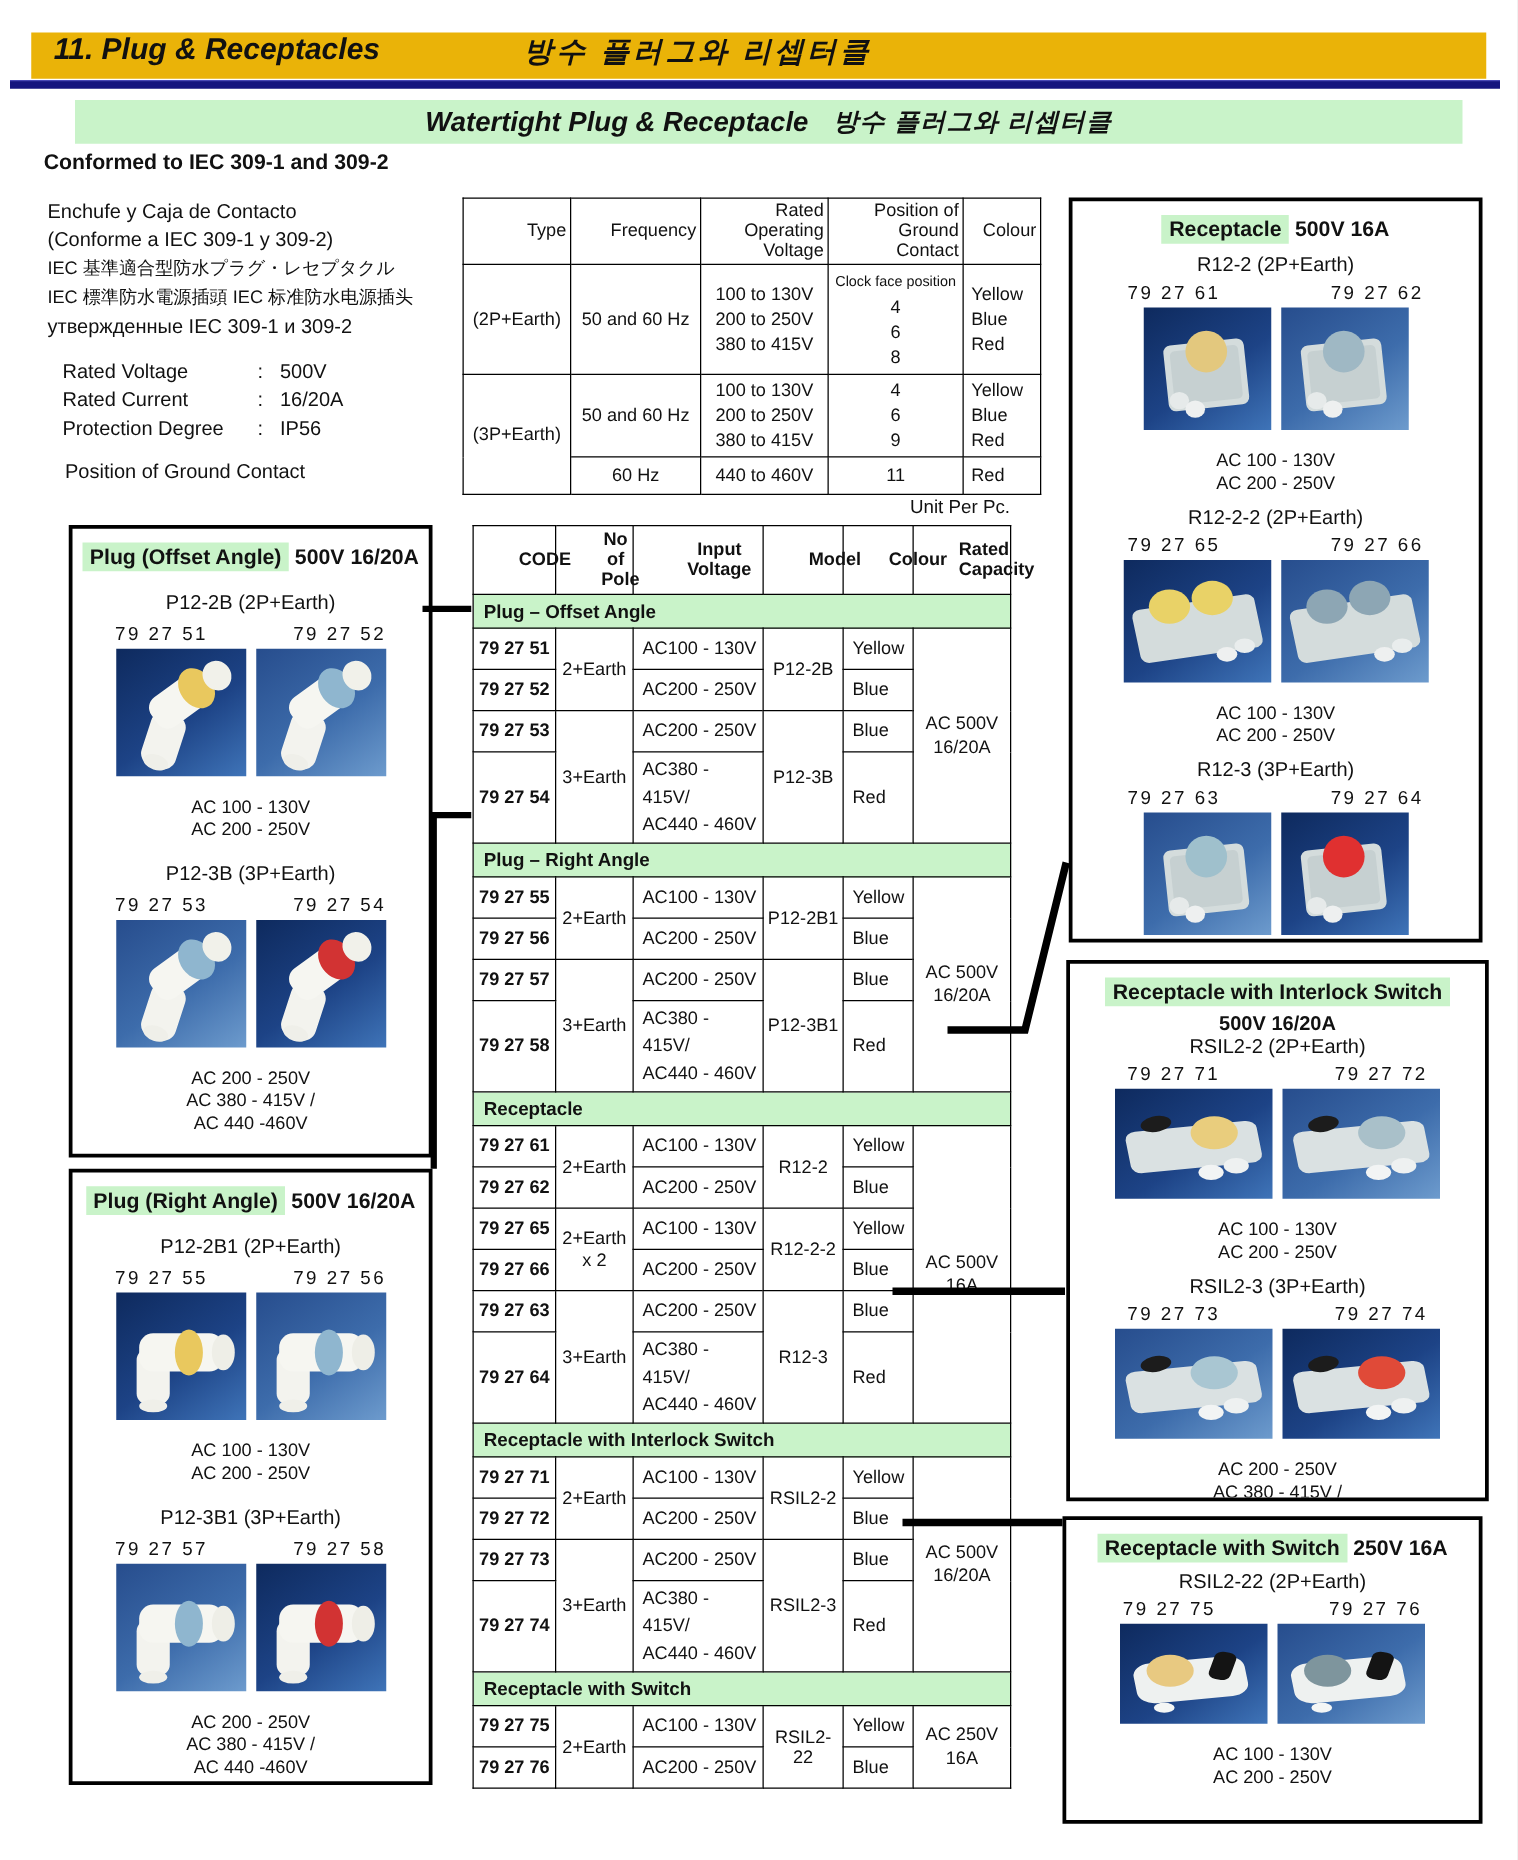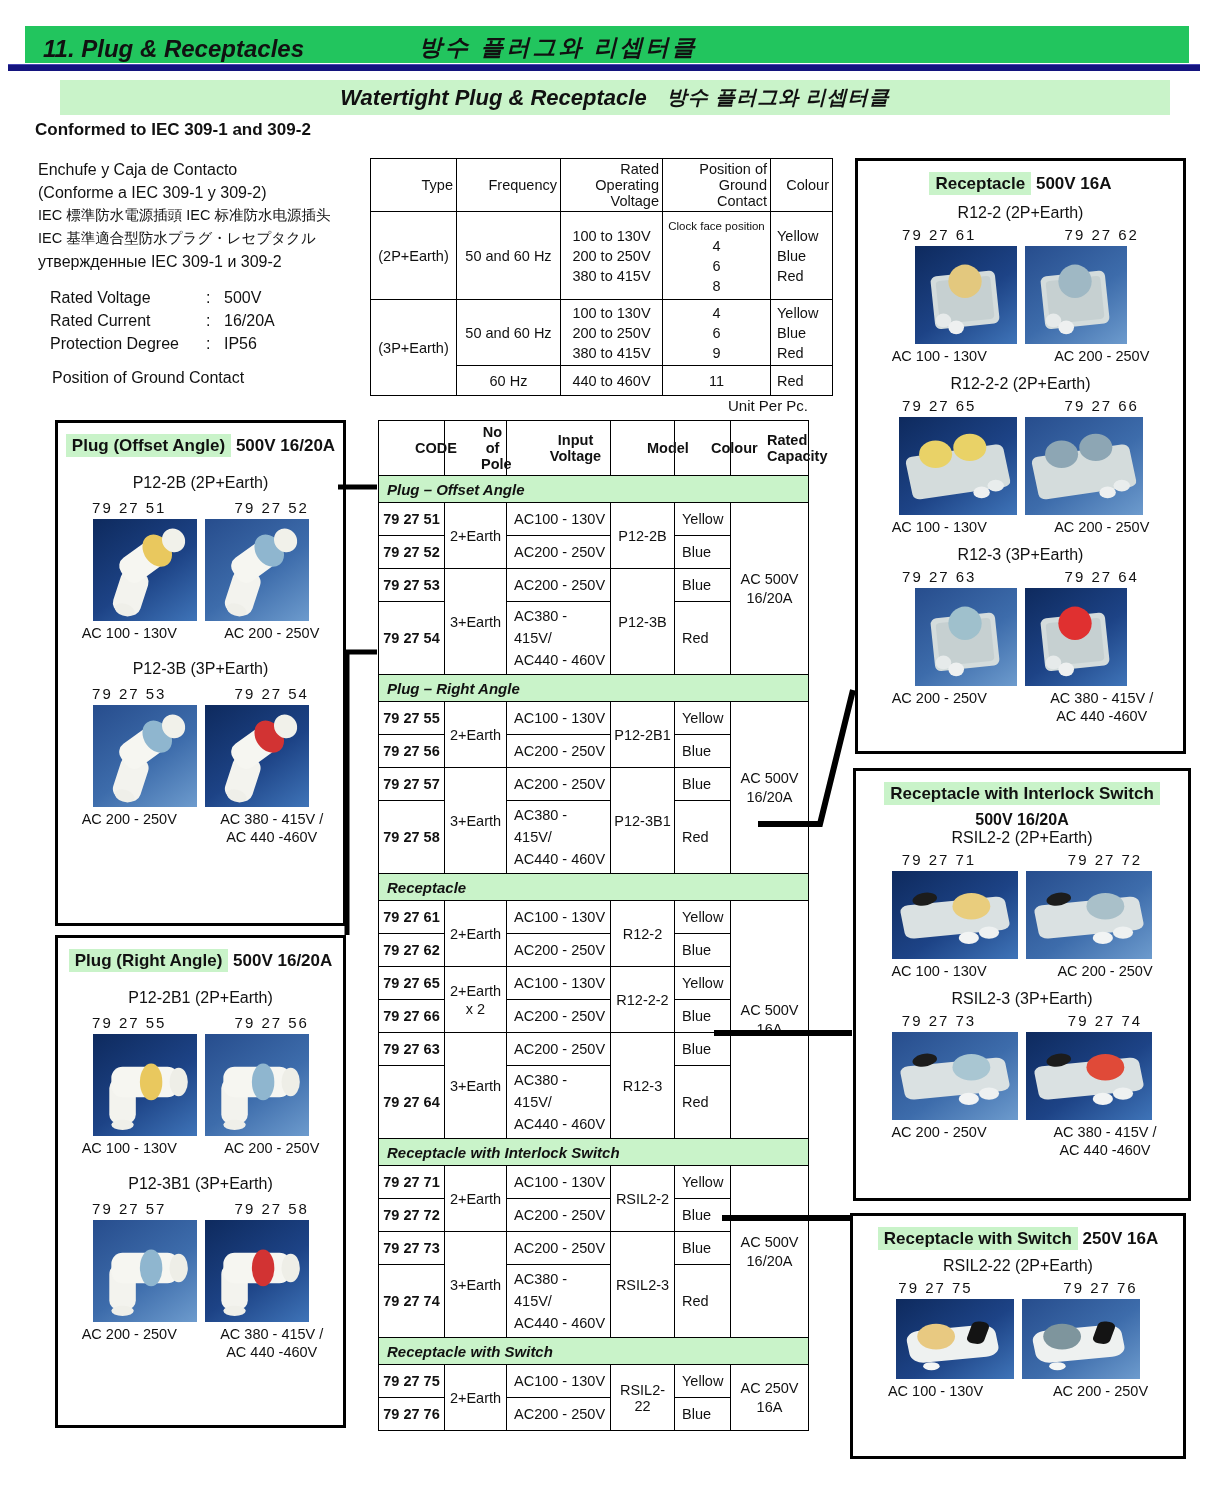--- a/index.html
+++ b/index.html
@@ -1,21 +1,21 @@
 <!DOCTYPE html>
 <html><head>
 <meta charset="utf-8">
 <style>
   html,body{margin:0;padding:0;background:#e8e8e8;}
   .page{position:relative;width:1214px;height:1488px;background:#ffffff;overflow:hidden;
         font-family:"Liberation Sans",sans-serif;color:#111;}
 
   
-  .header-bar{position:absolute;left:25px;top:26px;width:1164px;height:37px;background:#22c55e;
-              display:flex;align-items:flex-end;}
+  .header-bar{position:absolute;left:25px;top:26px;width:1164px;height:37px;background:#eab308;
+              display:flex;align-items:flex-start;}
   .header-title{font-style:italic;font-weight:bold;font-size:24px;margin-left:18px;white-space:nowrap;}
   .header-kr{font-style:italic;font-weight:bold;font-size:23px;margin-left:115px;letter-spacing:3px;white-space:nowrap;}
   .header-rule{position:absolute;left:8px;top:64px;width:1192px;height:6px;background:#14147e;
                border-top:1px solid #4848b4;}
 
   .banner{position:absolute;left:60px;top:80px;width:1110px;height:35px;background:#c9f3c9;
           display:flex;align-items:center;justify-content:center;gap:20px;}
   .banner-en{font-weight:bold;font-style:italic;font-size:22px;}
   .banner-kr{font-weight:bold;font-style:italic;font-size:20px;letter-spacing:1px;}
   .conformance{position:absolute;left:35px;top:120px;font-weight:bold;font-size:17px;}
@@ -42,37 +42,37 @@
   
   table.order{position:absolute;left:378px;top:420px;width:430px;border-collapse:collapse;table-layout:fixed;}
   .order th,.order td{border:1px solid #000;font-size:14.5px;text-align:center;padding:3px 2px;vertical-align:middle;}
   .order th{height:46px;font-weight:bold;padding-left:36px;}
   .order td{height:26px;}
   .order td.code{font-weight:bold;text-align:center;}
   .order td.volt{text-align:left;padding-left:7px;}
   .order td.volt div{line-height:22px;}
   .order td.colour{text-align:left;padding-left:7px;}
   .order tr.band td{background:#c9f3c9;text-align:left;font-weight:bold;font-size:15px;
-                    padding:4px 8px;height:18px;font-style:italic;}
+                    padding:4px 8px;height:18px;}
   .order td.rated div{line-height:19px;}
   .order td.pole2 div{line-height:18px;}
 
   
   .panel{position:absolute;background:#fff;border:3px solid #000;overflow:hidden;}
   .p-title{text-align:center;margin-top:13px;font-size:17px;font-weight:bold;white-space:nowrap;}
   .hl{background:#c9f3c9;padding:2px 6px;}
   .p-sub{text-align:center;font-weight:bold;font-size:16px;margin-top:7px;}
   .g-model{text-align:center;font-size:16px;margin-top:18px;}
   .g-codes{display:flex;margin-top:7px;}
   .g-codes span{flex:1;text-align:center;font-size:15px;letter-spacing:2px;}
   .g-photos{display:flex;justify-content:center;gap:8px;margin-top:3px;}
   .photo{background:linear-gradient(145deg,#0e2a5e 0%,#1d4386 55%,#3f74b8 100%);}
   .photo.alt{background:linear-gradient(145deg,#274d8d 0%,#3d6cab 55%,#6d9bcd 100%);}
   .photo svg{width:100%;height:100%;display:block;}
-  .g-caps{display:flex;margin-top:3px;}
+  .g-caps{display:flex;margin-top:16px;flex-direction:column;}
   .g-caps>div{flex:1;text-align:center;font-size:14.5px;line-height:18px;}
   .ph-l{width:104px;height:102px;}
   .ph-r{width:102px;height:98px;}
   .ph-r2{width:118px;height:98px;}
   .ph-il{width:126px;height:88px;}
   .ph-sw{width:118px;height:80px;}
 
   
   .overlay{position:absolute;left:0;top:0;width:1214px;height:1488px;pointer-events:none;z-index:10;}
   .hidden-defs{position:absolute;width:0;height:0;overflow:hidden;}
@@ -136,22 +136,22 @@
 
   <div class="banner">
     <span class="banner-en">Watertight Plug &amp; Receptacle</span>
     <span class="banner-kr">방수 플러그와 리셉터클</span>
   </div>
   <div class="conformance">Conformed to IEC 309-1 and 309-2</div>
 
   <div class="intro">
     <div>Enchufe y Caja de Contacto</div>
     <div>(Conforme a IEC 309-1 y 309-2)</div>
+    <div class="l-cjk">IEC 基準適合型防水プラグ・レセプタクル</div>
     <div class="l-cjk">IEC 標準防水電源插頭 IEC 标准防水电源插头</div>
-    <div class="l-cjk">IEC 基準適合型防水プラグ・レセプタクル</div>
     <div>утвержденные IEC 309-1 и 309-2</div>
     <div class="specs">
       <div class="spec-row">
         <span class="spec-label">Rated Voltage</span>
         <span class="spec-colon">:</span>
         <span>500V</span>
       </div>
       <div class="spec-row">
         <span class="spec-label">Rated Current</span>
         <span class="spec-colon">:</span>

